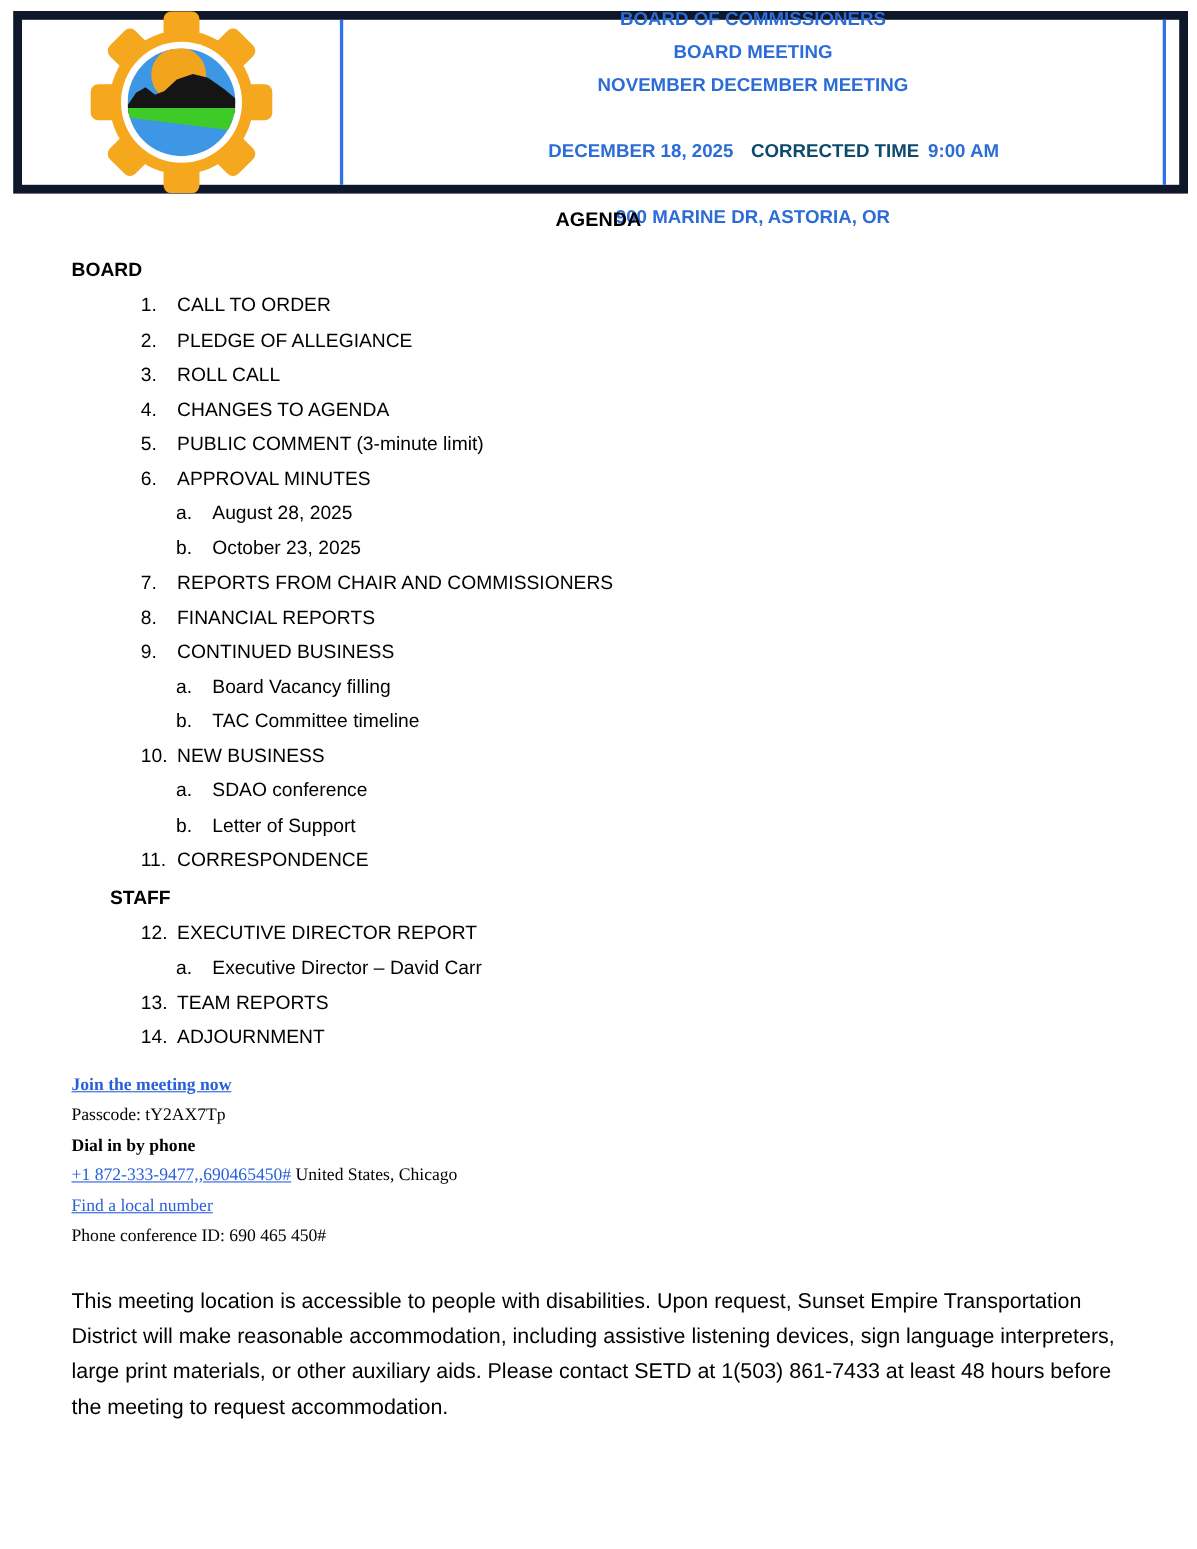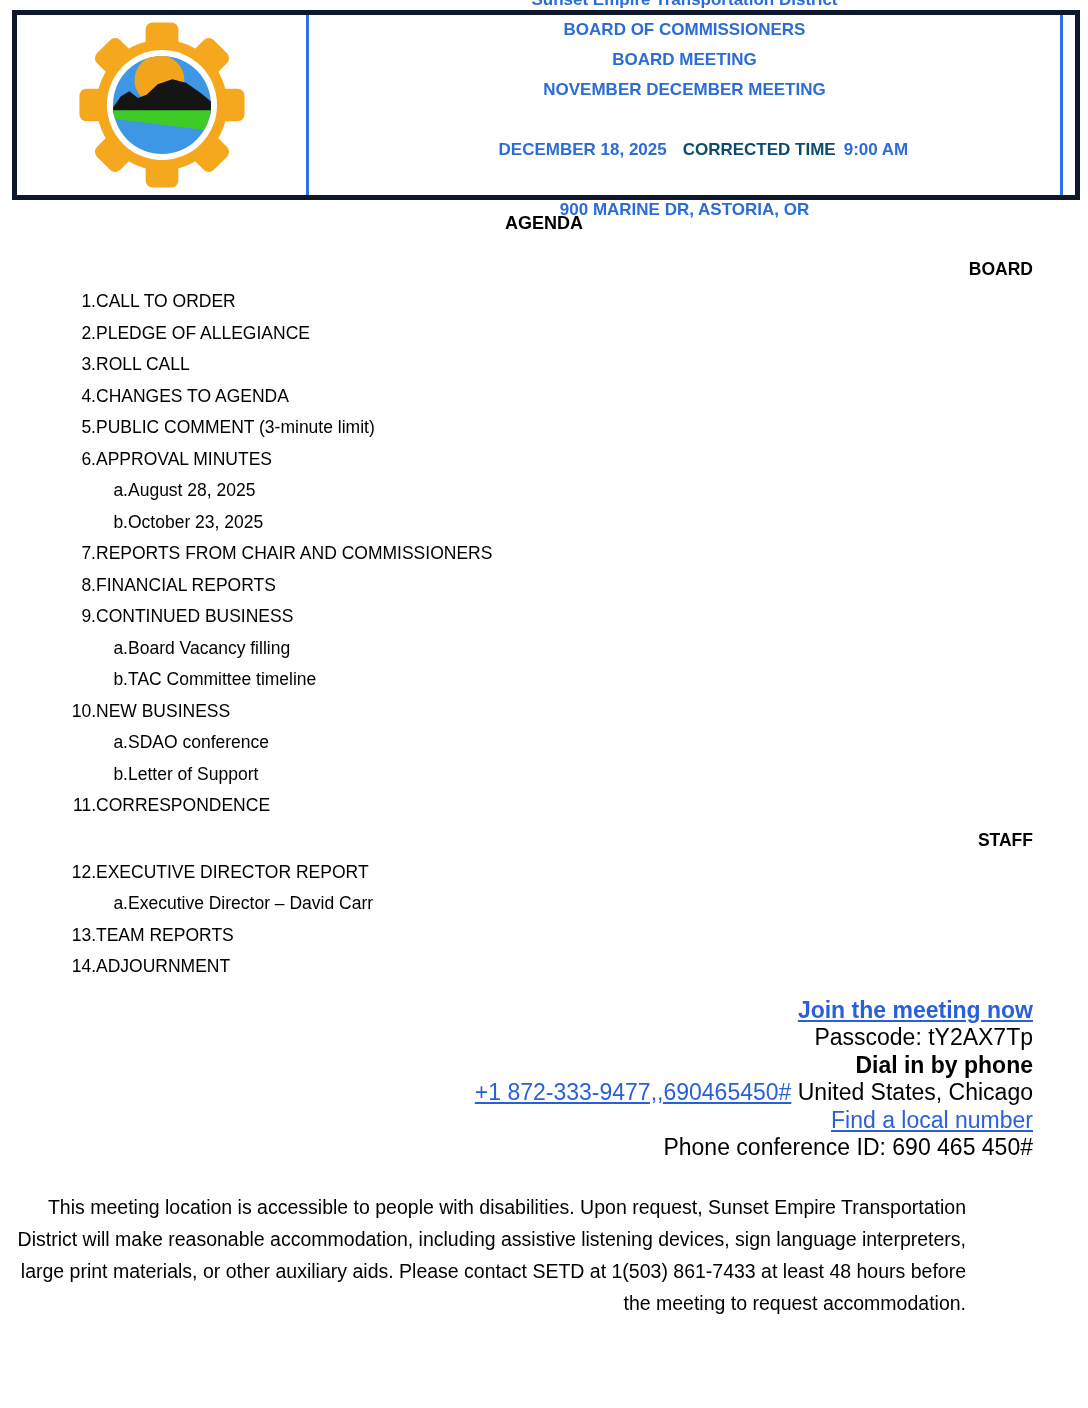--- a/index.html
+++ b/index.html
@@ -3,47 +3,47 @@
 <meta charset="utf-8">
 <style>
   * { box-sizing: border-box; }
   html,body { margin:0; padding:0; }
   body {
     width:1088px; height:1408px; background:#ffffff; overflow:hidden;
     font-family:"Liberation Sans", sans-serif; color:#000;
   }
   
   .header-box {
-    margin:10px 8px 0 12px; height:190px;
-    border:5px solid #0f172a; display:flex;
+    margin:10px 8px 0 12px; height:166px;
+    border:8px solid #0f172a; display:flex;
   }
   .logo-cell {
     width:292px; border-right:3px solid #2e71e8;
     display:flex; align-items:center; justify-content:center;
   }
   .head-text {
     flex:1; border-right:3px solid #2e71e8;
     display:flex; flex-direction:column; justify-content:center;
     text-align:center; color:#2b6cd6; font-weight:700;
     font-size:17px; line-height:30px;
   }
   .side-cell { width:12px; }
   .head-line { white-space:pre; }
   .black-inline { color:#0c4a6e; margin:0 8px 0 16px; }
   
   .agenda-title { text-align:center; font-weight:700; font-size:18px; margin-top:13px; }
-  .content { margin-right:55px;text-align:right; }
+  .content { margin-left:65px; margin-right:55px; }
   .section-label { font-weight:700; font-size:17.5px; margin-top:25px; }
   .section-label.staff { margin-left:35px; margin-top:14px; }
   .item { display:flex; margin-left:63px; margin-top:12px; font-size:17.5px; line-height:19.5px; }
   .item .num { flex:0 0 33px; }
   .item.sub { margin-left:95px; }
   .item.sub .num { flex:0 0 33px; }
   
-  .join { margin-top:20px; font-size:23px; line-height:27.5px; }
+  .join { margin-top:20px; font-size:16px; line-height:27.5px;font-family:Liberation Serif, serif; }
   .join .line { display:block; }
   .join a { color:#2a5fdb; text-decoration:underline; cursor:pointer; }
   .join .bold { font-weight:700; }
   .join .joinlink { font-weight:700; }
   
   .footer-para { margin-top:29px; width:966px; font-size:19.5px; line-height:32px; }
 </style>
 </head>
 <body>
 

